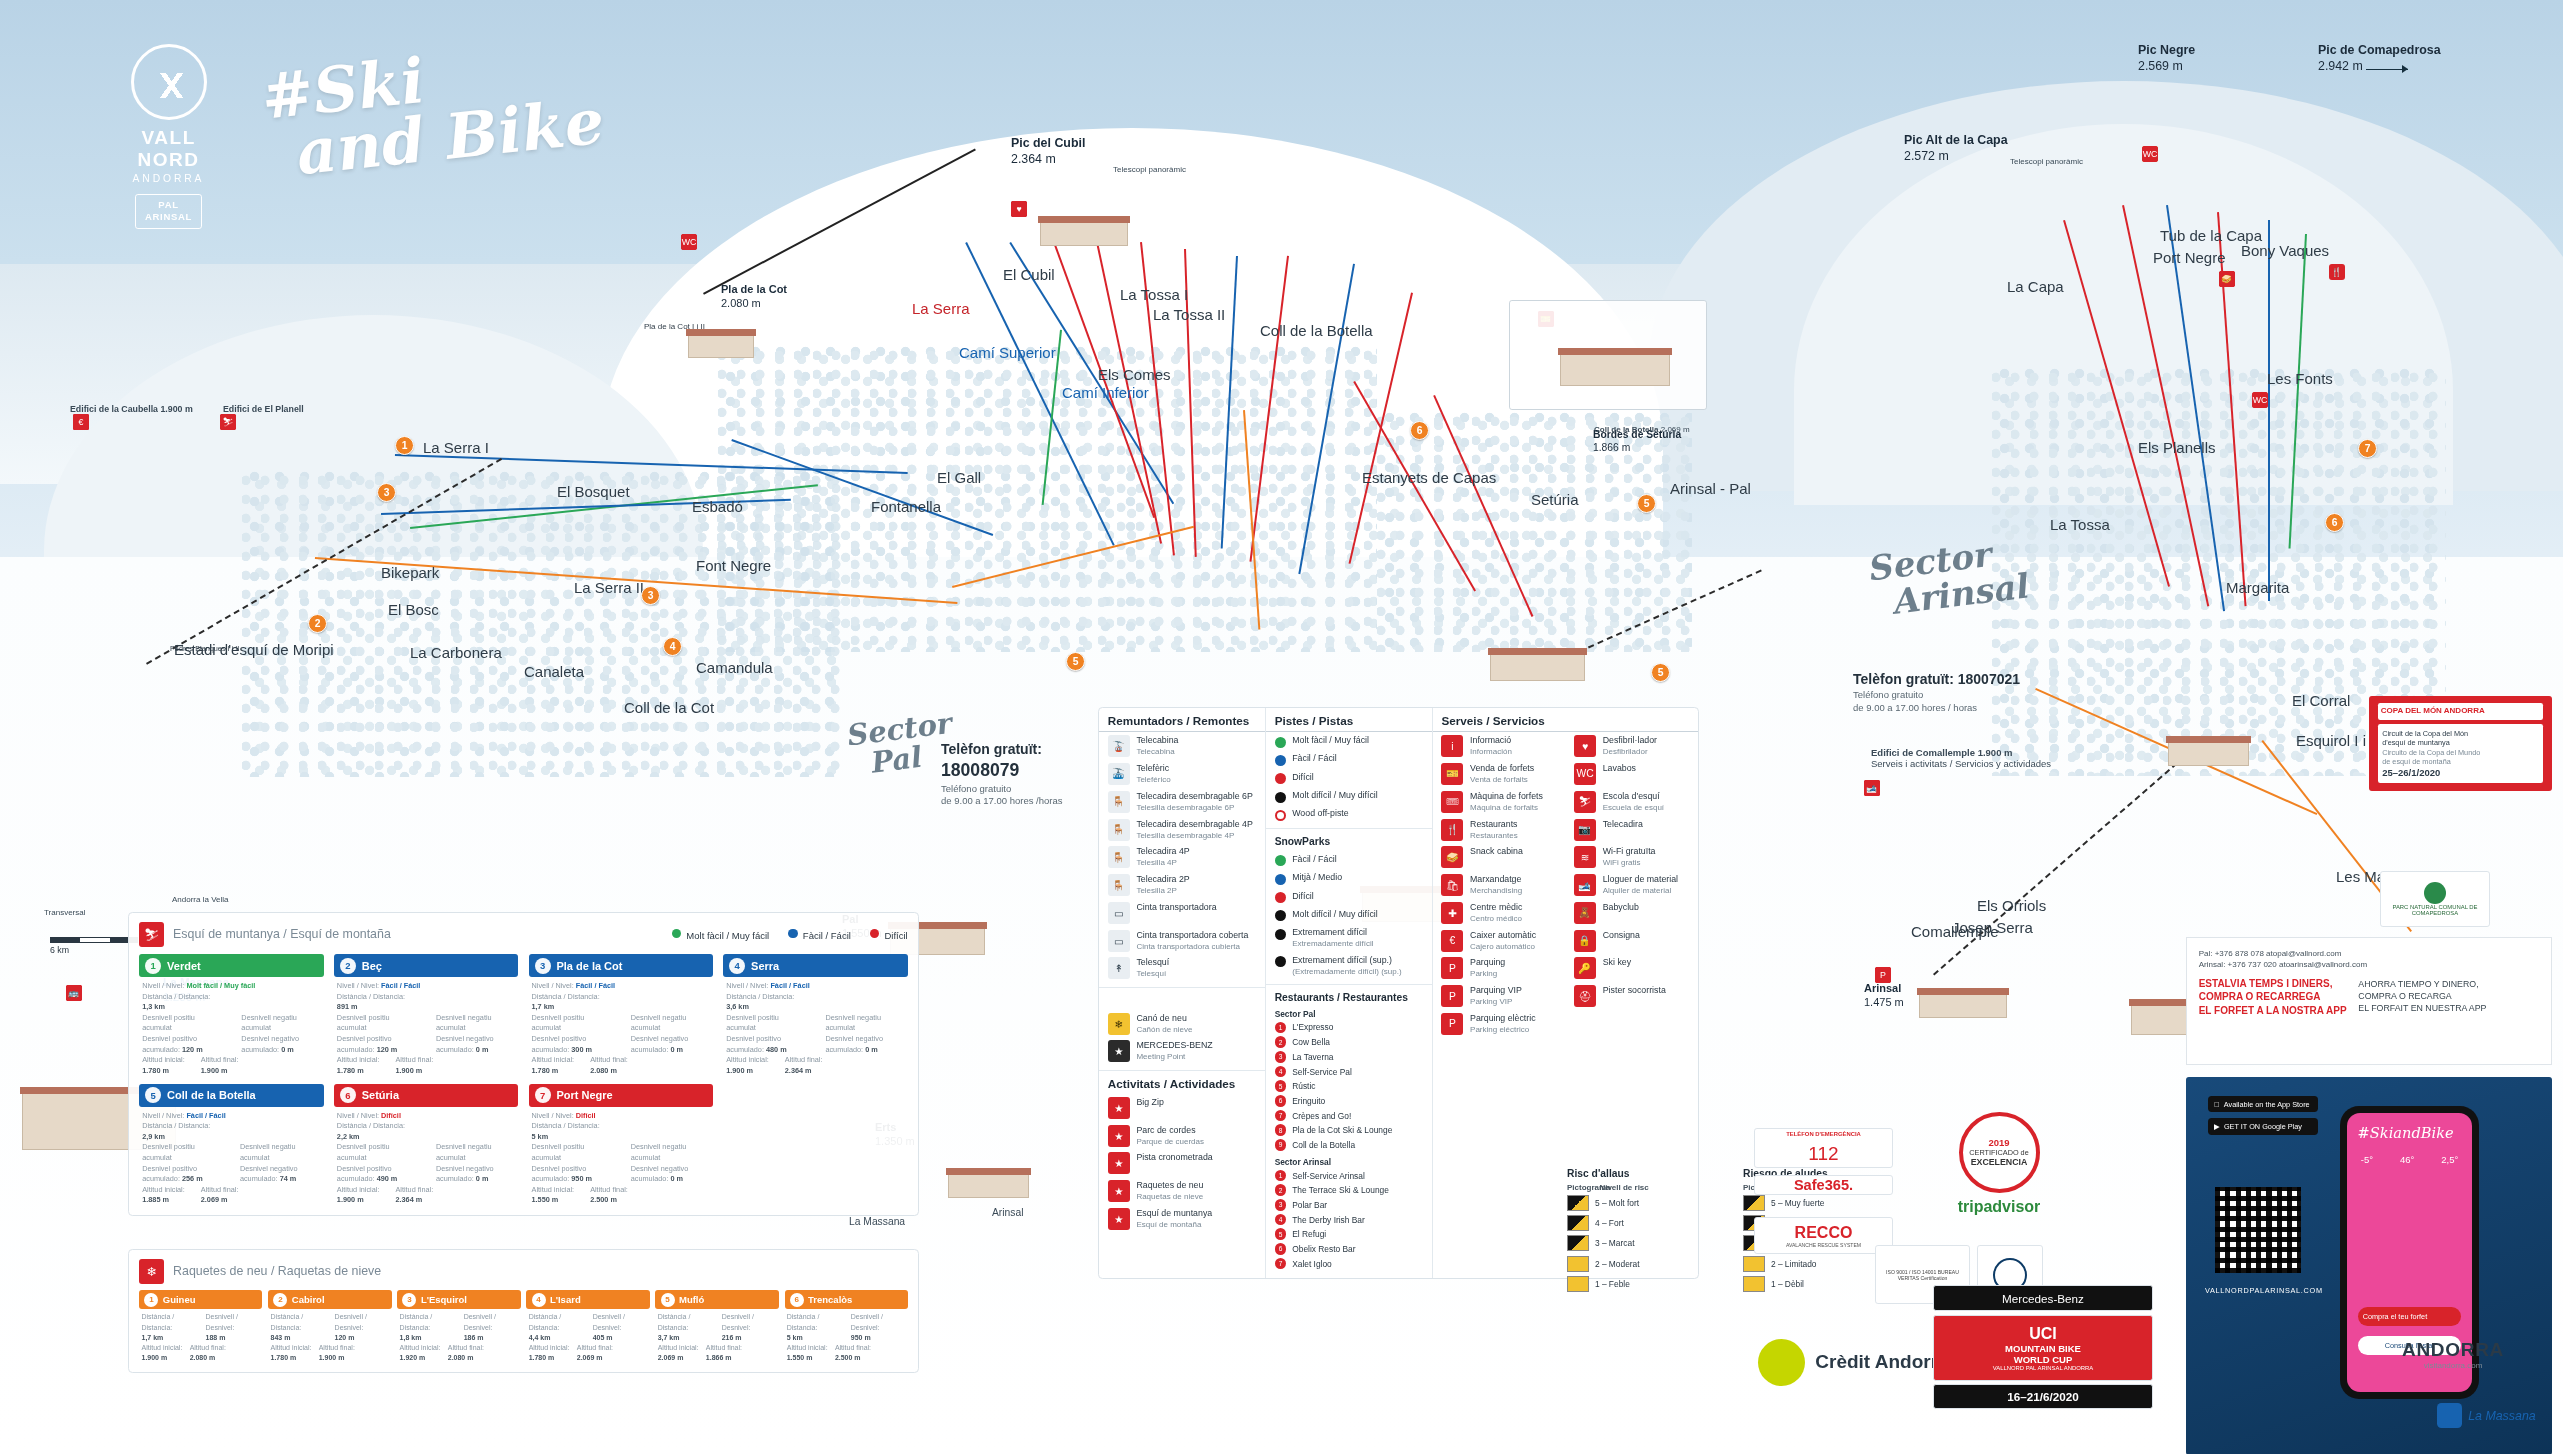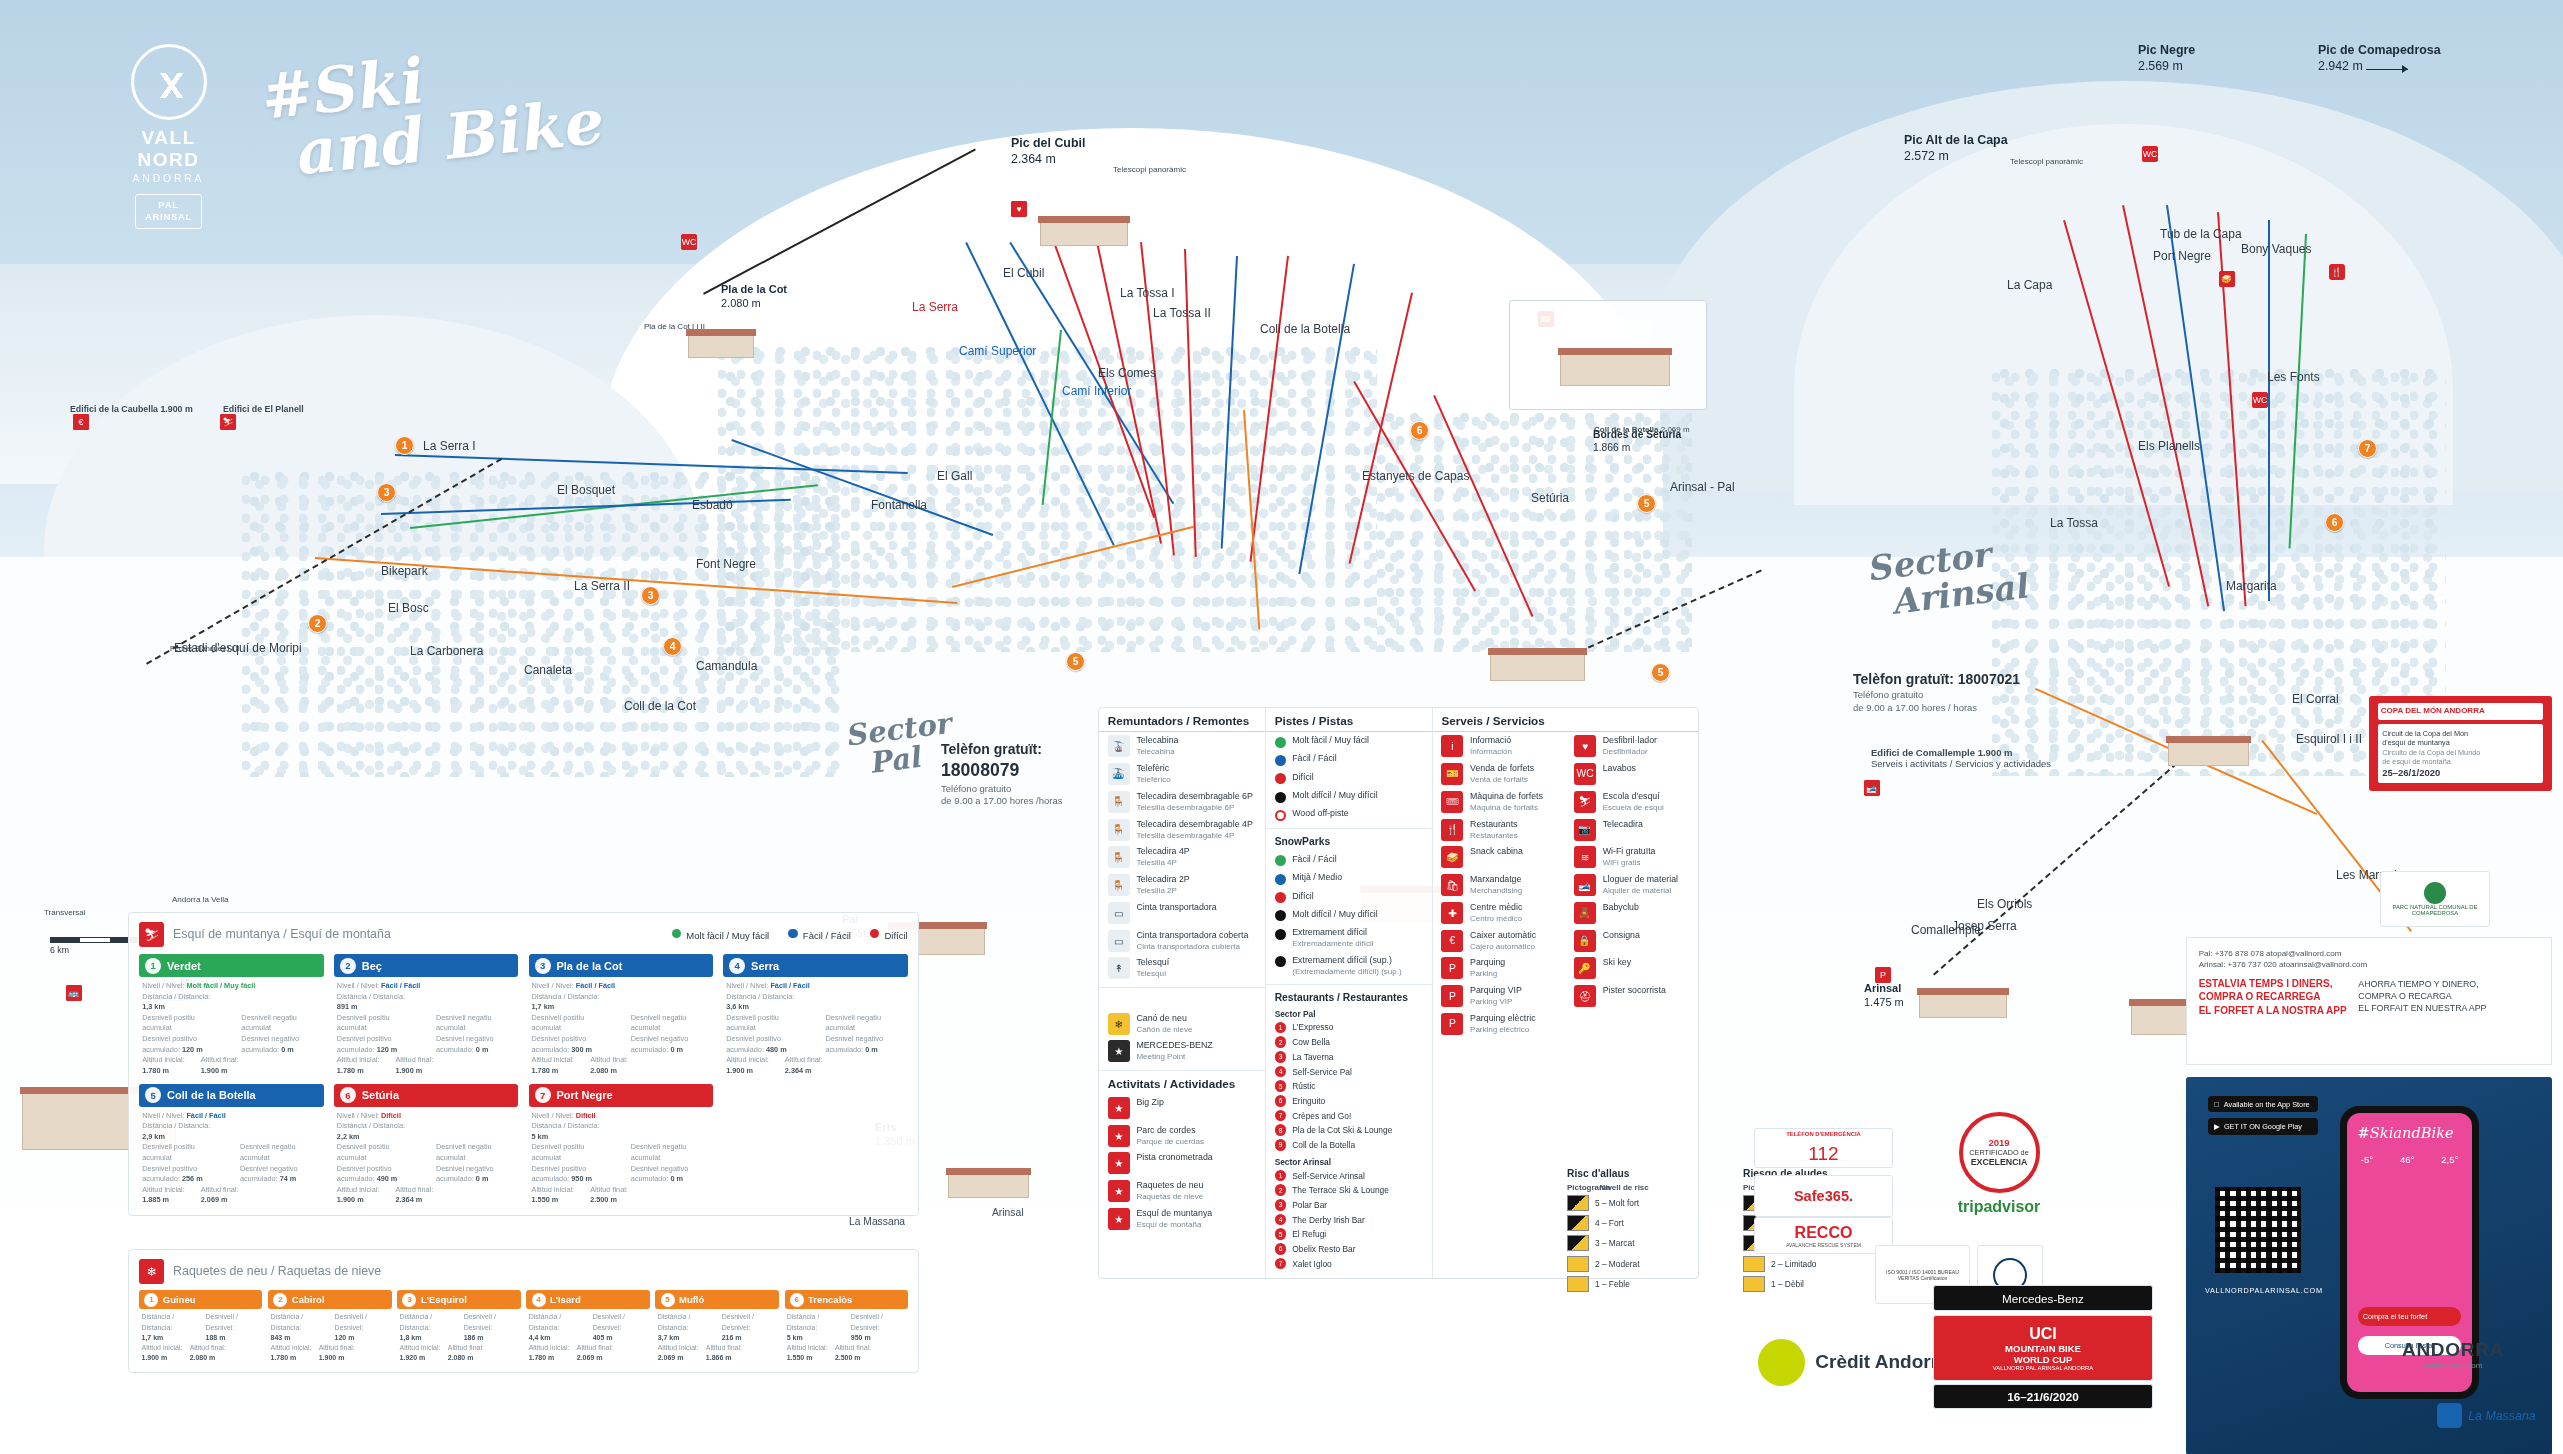--- a/index.html
+++ b/index.html
@@ -80,21 +80,21 @@
   .piste { position:absolute; height:0; border-top-width:2.9px; border-top-style:solid; transform-origin:0 0; }
   .lift  { position:absolute; height:0; border-top:2.2px dashed #2b2b2b; transform-origin:0 0; }
   .cable { position:absolute; height:0; border-top:2.2px solid #222; transform-origin:0 0; }
 
   .p-green{border-color:#2aa757;}
   .p-blue{border-color:#1763b0;}
   .p-red{border-color:#d8232a;}
   .p-orange{border-color:#f08222;}
 
   .piste-label{
-    position:absolute; font-size:12px; color:#2f3c47; white-space:nowrap;
+    position:absolute; font-size:15px; color:#2f3c47; white-space:nowrap;
     font-family:"Liberation Sans", sans-serif;
   }
   .piste-label.blue{color:#1763b0;}
   .piste-label.red{color:#c5242a;}
 
   
   .num-marker{
     position:absolute; width:19px; height:19px; border-radius:50%;
     color:#fff; font-size:10.3px; font-weight:bold; display:flex; align-items:center; justify-content:center;
     border:1.5px solid #fff; box-shadow:0 0.7px 1.5px rgba(0,0,0,.3);
@@ -1114,21 +1114,21 @@
           </div>
         </div>
     </div>
   </div>
 </div>
 
 <div class="badge-box" style="left:1754px;top:1128px;width:139px;height:40px;flex-direction:column;">
   <div style="font-size:5.9px;color:#d8232a;font-weight:bold;">TELÈFON D'EMERGÈNCIA</div>
   <div style="font-size:19px;font-weight:normal;color:#d8232a;margin-top:6px;">112</div>
 </div>
-<div class="badge-box" style="left:1754px;top:1175px;width:139px;height:42px;">
+<div class="badge-box" style="left:1754px;top:1175px;width:139px;height:20px;">
   <span style="font-size:14.6px;font-weight:bold;color:#d8232a;">Safe365.</span>
 </div>
 <div class="badge-box" style="left:1754px;top:1217px;width:139px;height:37px;flex-direction:column;">
   <div style="font-size:16px;font-weight:bold;color:#d8232a;">RECCO</div>
   <div style="font-size:5.1px;color:#555;">AVALANCHE RESCUE SYSTEM</div>
 </div>
 <div class="badge-box" style="left:1922px;top:1091px;width:154px;height:146px;flex-direction:column;border:none;background:transparent;">
   <div style="width:81px;height:81px;border-radius:50%;border:4.4px solid #d8232a;display:flex;align-items:center;justify-content:center;flex-direction:column;background:#fff;">
     <div style="font-size:9.5px;font-weight:bold;color:#d8232a;">2019</div>
     <div style="font-size:7.3px;color:#333;">CERTIFICADO de</div>

